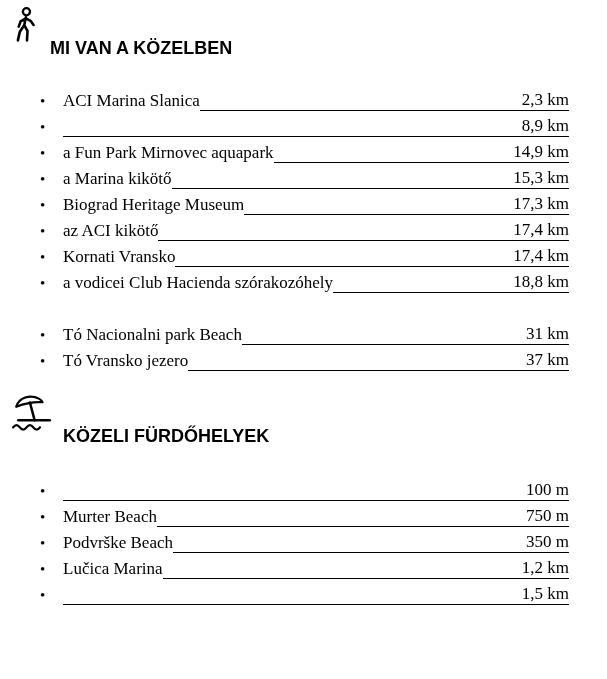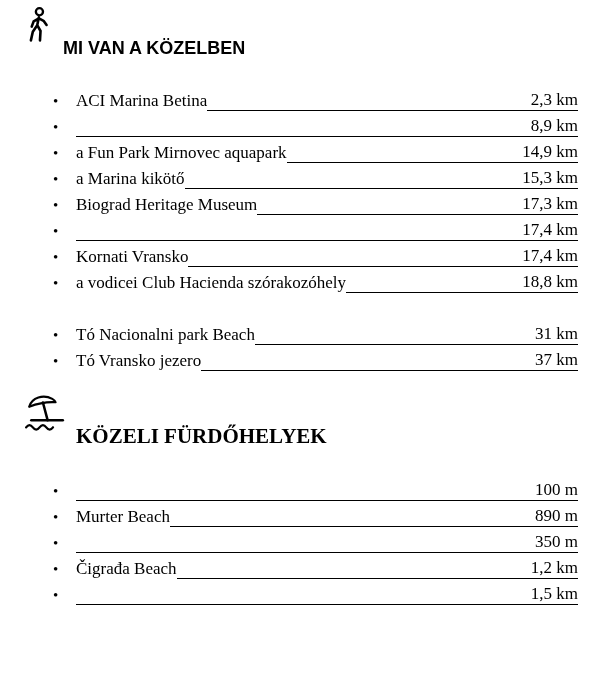--- a/index.html
+++ b/index.html
@@ -3,33 +3,33 @@
 <meta charset="utf-8">
 <style>
   * { margin:0; padding:0; box-sizing:border-box; }
   html, body { background:#ffffff; }
   body {
     width:607px; height:679px;
     font-family:"Liberation Serif", serif;
     color:#000000;
     overflow:hidden;
   }
-  .doc { padding:6px 29px 0 8px;margin-left:13px; }
+  .doc { padding:6px 38px 0 8px; }
 
   .sec-header { display:flex; align-items:flex-end; }
   .icon { flex:0 0 auto; display:block; }
   .icon svg { display:block; }
   .sec-title {
     font-family:"Liberation Sans", sans-serif;
     font-weight:bold; font-size:18px; line-height:22px;
     white-space:nowrap;
   }
   .sec-title.serif-title {
-    font-family:Liberation Serif, serif;
-    font-size:21px;
+    font-family:Liberation Sans, sans-serif;
+    font-size:18px;
   }
 
   
   .sec1 .icon { margin-left:0px; margin-bottom:14px; }
   .sec1 .sec-title { margin-left:9px; }
   
   .sec2 { margin-top:22px; }
   .sec2 .icon { margin-left:-3px; margin-bottom:15px; }
   .sec2 .sec-title { margin-left:8px; }
   
@@ -68,21 +68,21 @@
         <svg width="33" height="39" viewBox="0 0 24 28" fill="none" stroke="#000000" stroke-width="1.9" stroke-linecap="round" stroke-linejoin="round">
           <circle cx="13.4" cy="4" r="2.6" stroke-width="1.7"></circle>
           <path d="M13 8 L11.8 13.8 M11.8 13.8 L8.6 18.5 L7.2 24.8 M11.8 13.8 L14.2 18 L13.8 24.8 M13 8.8 L9.2 11 L7.8 14.8 M13 8.8 L16.4 10.6 L18.6 13.6"></path>
         </svg>
       </span>
       <h2 class="sec-title">MI VAN A KÖZELBEN</h2>
     </div>
     <ul class="dist-list">
       <li class="row">
         <span class="bullet">•</span>
-        <span class="name">ACI Marina Betina</span>
+        <span class="name">ACI Marina Slanica</span>
         <span class="leader"></span>
         <span class="dist">2,3 km</span>
       </li>
       <li class="row">
         <span class="bullet">•</span>
         <span class="leader"></span>
         <span class="dist">8,9 km</span>
       </li>
       <li class="row">
         <span class="bullet">•</span>
@@ -97,20 +97,21 @@
         <span class="dist">15,3 km</span>
       </li>
       <li class="row">
         <span class="bullet">•</span>
         <span class="name">Biograd Heritage Museum</span>
         <span class="leader"></span>
         <span class="dist">17,3 km</span>
       </li>
       <li class="row">
         <span class="bullet">•</span>
+        <span class="name">az ACI kikötő</span>
         <span class="leader"></span>
         <span class="dist">17,4 km</span>
       </li>
       <li class="row">
         <span class="bullet">•</span>
         <span class="name">Kornati Vransko</span>
         <span class="leader"></span>
         <span class="dist">17,4 km</span>
       </li>
       <li class="row">
@@ -154,30 +155,31 @@
     <ul class="dist-list sec3-list">
       <li class="row">
         <span class="bullet">•</span>
         <span class="leader"></span>
         <span class="dist">100 m</span>
       </li>
       <li class="row">
         <span class="bullet">•</span>
         <span class="name">Murter Beach</span>
         <span class="leader"></span>
-        <span class="dist">890 m</span>
+        <span class="dist">750 m</span>
       </li>
       <li class="row">
         <span class="bullet">•</span>
+        <span class="name">Podvrške Beach</span>
         <span class="leader"></span>
         <span class="dist">350 m</span>
       </li>
       <li class="row">
         <span class="bullet">•</span>
-        <span class="name">Čigrađa Beach</span>
+        <span class="name">Lučica Marina</span>
         <span class="leader"></span>
         <span class="dist">1,2 km</span>
       </li>
       <li class="row">
         <span class="bullet">•</span>
         <span class="leader"></span>
         <span class="dist">1,5 km</span>
       </li>
     </ul>
   </div>

